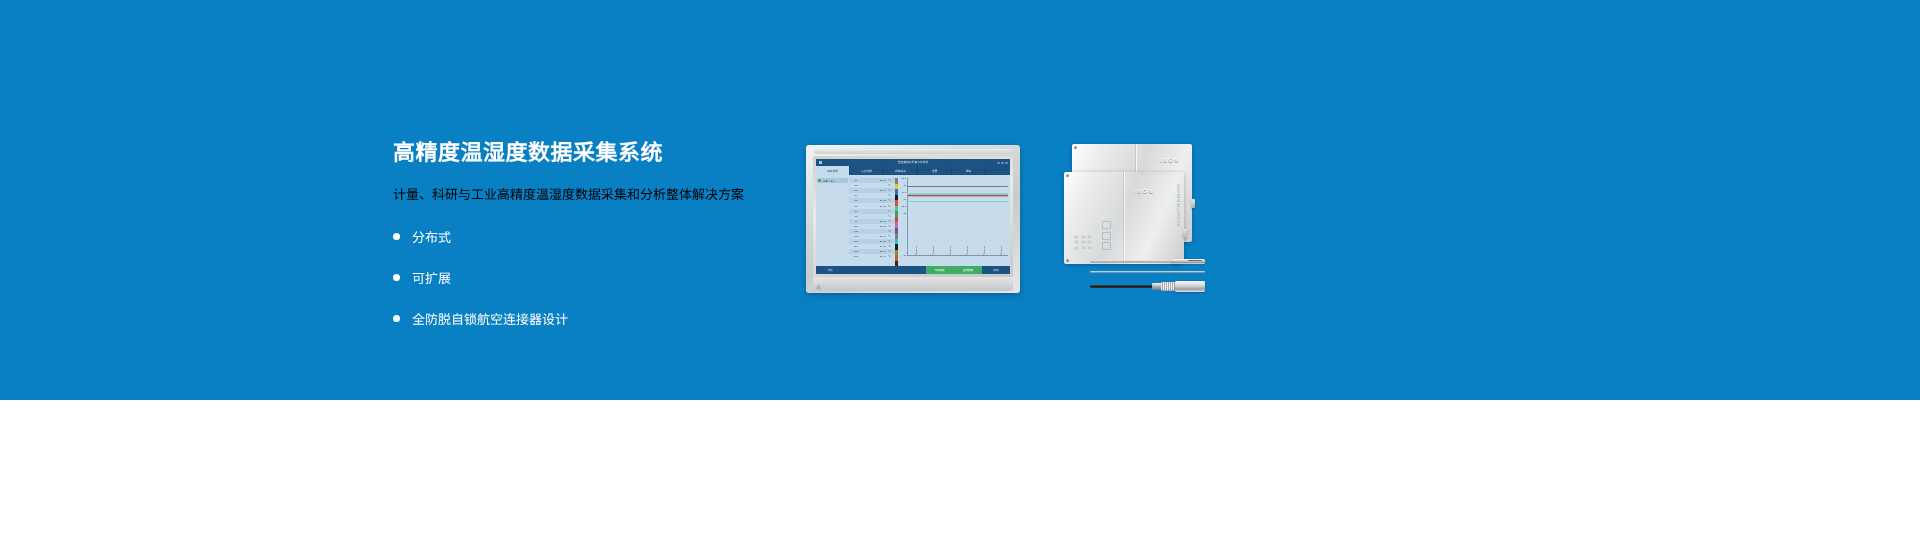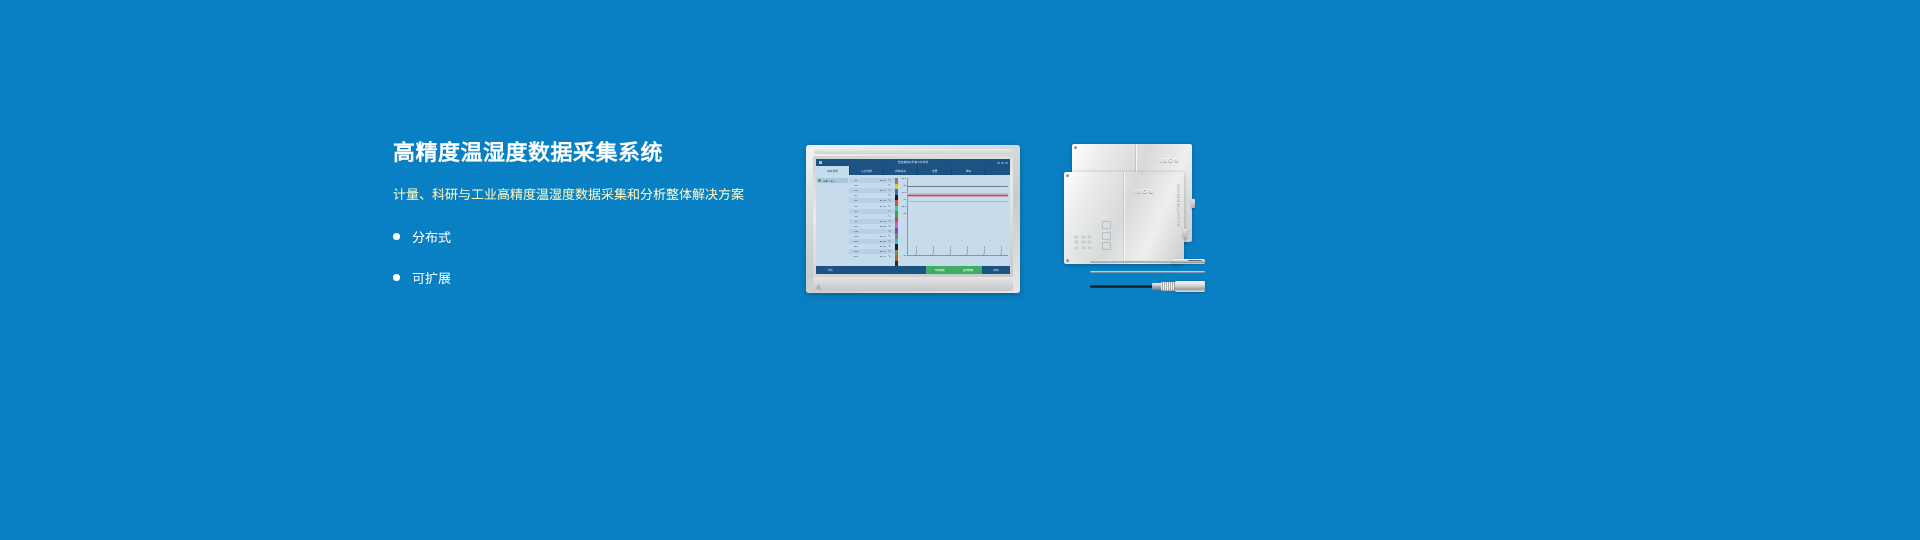--- a/index.html
+++ b/index.html
@@ -6,21 +6,21 @@
     margin: 0;
     padding: 0;
     background: #ffffff;
   }
   body {
     font-family: "Liberation Sans", "DejaVu Sans", sans-serif;
   }
   #banner {
     position: relative;
     width: 1920px;
-    height: 540px;
+    height: 400px;
     background: #0a80c4;
     overflow: hidden;
   }
 
   
   #copy {
     position: absolute;
     left: 393px;
     top: 140px;
     width: 400px;
@@ -33,21 +33,21 @@
     line-height: 1.2;
     margin: 0 0 20px 0;
     white-space: nowrap;
   }
   #subhead {
     font-size: 13px;
     font-weight: normal;
     line-height: 1.4;
     margin: 0 0 22px 0;
     white-space: nowrap;
-    color: #fef9c3;
+    color: #000000;
   }
   .feature {
     display: flex;
     align-items: center;
     margin: 0 0 22px 0;
     font-size: 13px;
     white-space: nowrap;
   }
   .feature .dot {
     width: 7px;
@@ -435,20 +435,24 @@
     <h1 id="headline">高精度温湿度数据采集系统</h1>
     <p id="subhead">计量、科研与工业高精度温湿度数据采集和分析整体解决方案</p>
 
     <div class="feature">
       <span class="dot"></span>
       <span>分布式</span>
     </div>
     <div class="feature">
       <span class="dot"></span>
       <span>可扩展</span>
+    </div>
+    <div class="feature">
+      <span class="dot"></span>
+      <span>全防脱自锁航空连接器设计</span>
     </div>
   </div>
 
   <div id="monitor">
     <div id="monitor-outer"></div>
     <div id="monitor-topstrip"></div>
 
     <div id="monitor-bezel">
       <div id="screen">
 

